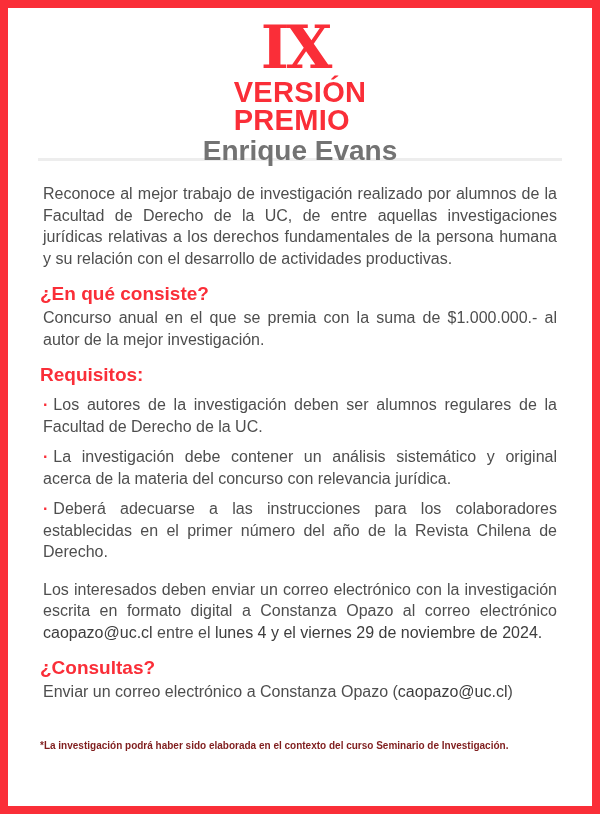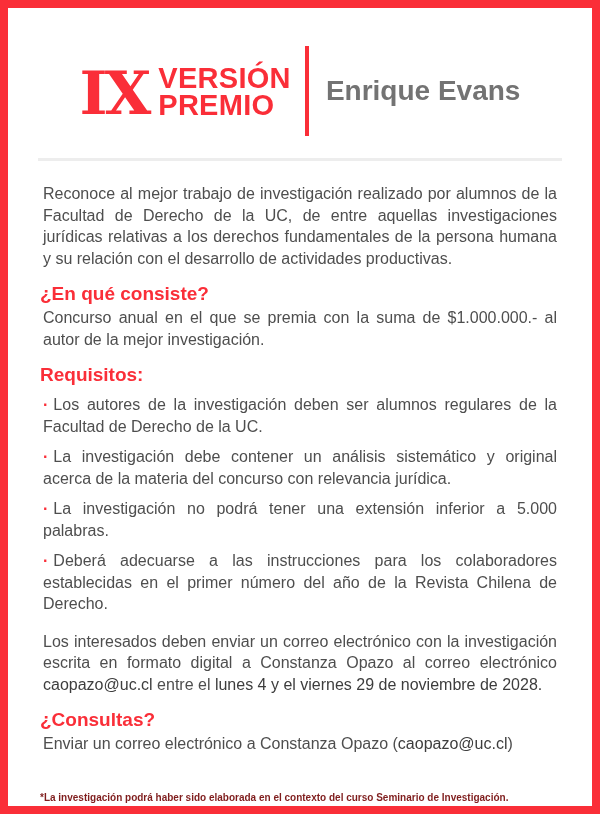--- a/index.html
+++ b/index.html
@@ -8,21 +8,21 @@
     width:600px; height:814px;
     box-sizing:border-box;
     border:8px solid #fa2e38;
     background:#ffffff;
     font-family:"Liberation Sans", sans-serif;
     overflow:hidden;
   }
   .content { padding:0 32px; }
 
   
-  .header { display:flex; align-items:center; justify-content:center; margin-top:36px; height:94px; }
+  .header { display:flex; align-items:center; justify-content:center; margin-top:36px; height:94px;flex-direction:column; }
   .numeral {
     font-family:"DejaVu Serif", serif;
     font-weight:700; font-size:60px; line-height:1;
     color:#fa2e38; letter-spacing:-3px; margin:4px 10px 0 0;
   }
   .version-stack {
     color:#fa2e38; font-weight:800; font-size:29px;
     line-height:0.94; letter-spacing:0.3px; margin-top:2px;
   }
   .vdivider { width:4px; height:90px; background:#fa2e38; margin:0 17px 0 14px; }
@@ -68,25 +68,24 @@
 
     <p class="body intro">Reconoce al mejor trabajo de investigación realizado por alumnos de la Facultad de Derecho de la UC, de entre aquellas investigaciones jurídicas relativas a los derechos fundamentales de la persona humana y su relación con el desarrollo de actividades productivas.</p>
 
     <h2 class="red-heading">¿En qué consiste?</h2>
     <p class="body">Concurso anual en el que se premia con la suma de $1.000.000.- al autor de la mejor investigación.</p>
 
     <h2 class="red-heading">Requisitos:</h2>
     <div class="bullets">
       <p class="body bullet"><span class="dot">·</span><span>Los autores de la investigación deben ser alumnos regulares de la Facultad de Derecho de la UC.</span></p>
       <p class="body bullet"><span class="dot">·</span><span>La investigación debe contener un análisis sistemático y original acerca de la materia del concurso con relevancia jurídica.</span></p>
-      <p class="body bullet"><span class="dot">·</span><span>La investigación no podrá tener una extensión inferior a 5.000 palabras.</span></p>
       <p class="body bullet"><span class="dot">·</span><span>Deberá adecuarse a las instrucciones para los colaboradores establecidas en el primer número del año de la Revista Chilena de Derecho.</span></p>
     </div>
 
-    <p class="body envio"><span>Los interesados deben enviar un correo electrónico con la investigación escrita en formato digital a Constanza Opazo al correo electrónico </span><b>caopazo@uc.cl</b><span> entre el </span><b>lunes 4 y el viernes 29 de noviembre de 2028.</b></p>
+    <p class="body envio"><span>Los interesados deben enviar un correo electrónico con la investigación escrita en formato digital a Constanza Opazo al correo electrónico </span><b>caopazo@uc.cl</b><span> entre el </span><b>lunes 4 y el viernes 29 de noviembre de 2024.</b></p>
 
     <h2 class="red-heading">¿Consultas?</h2>
     <p class="body consultas-body"><span>Enviar un correo electrónico a Constanza Opazo (</span><b>caopazo@uc.cl</b><span>)</span></p>
 
     <p class="footnote">*La investigación podrá haber sido elaborada en el contexto del curso Seminario de Investigación.</p>
 
   </div>
 </div>
 
 </body></html>

